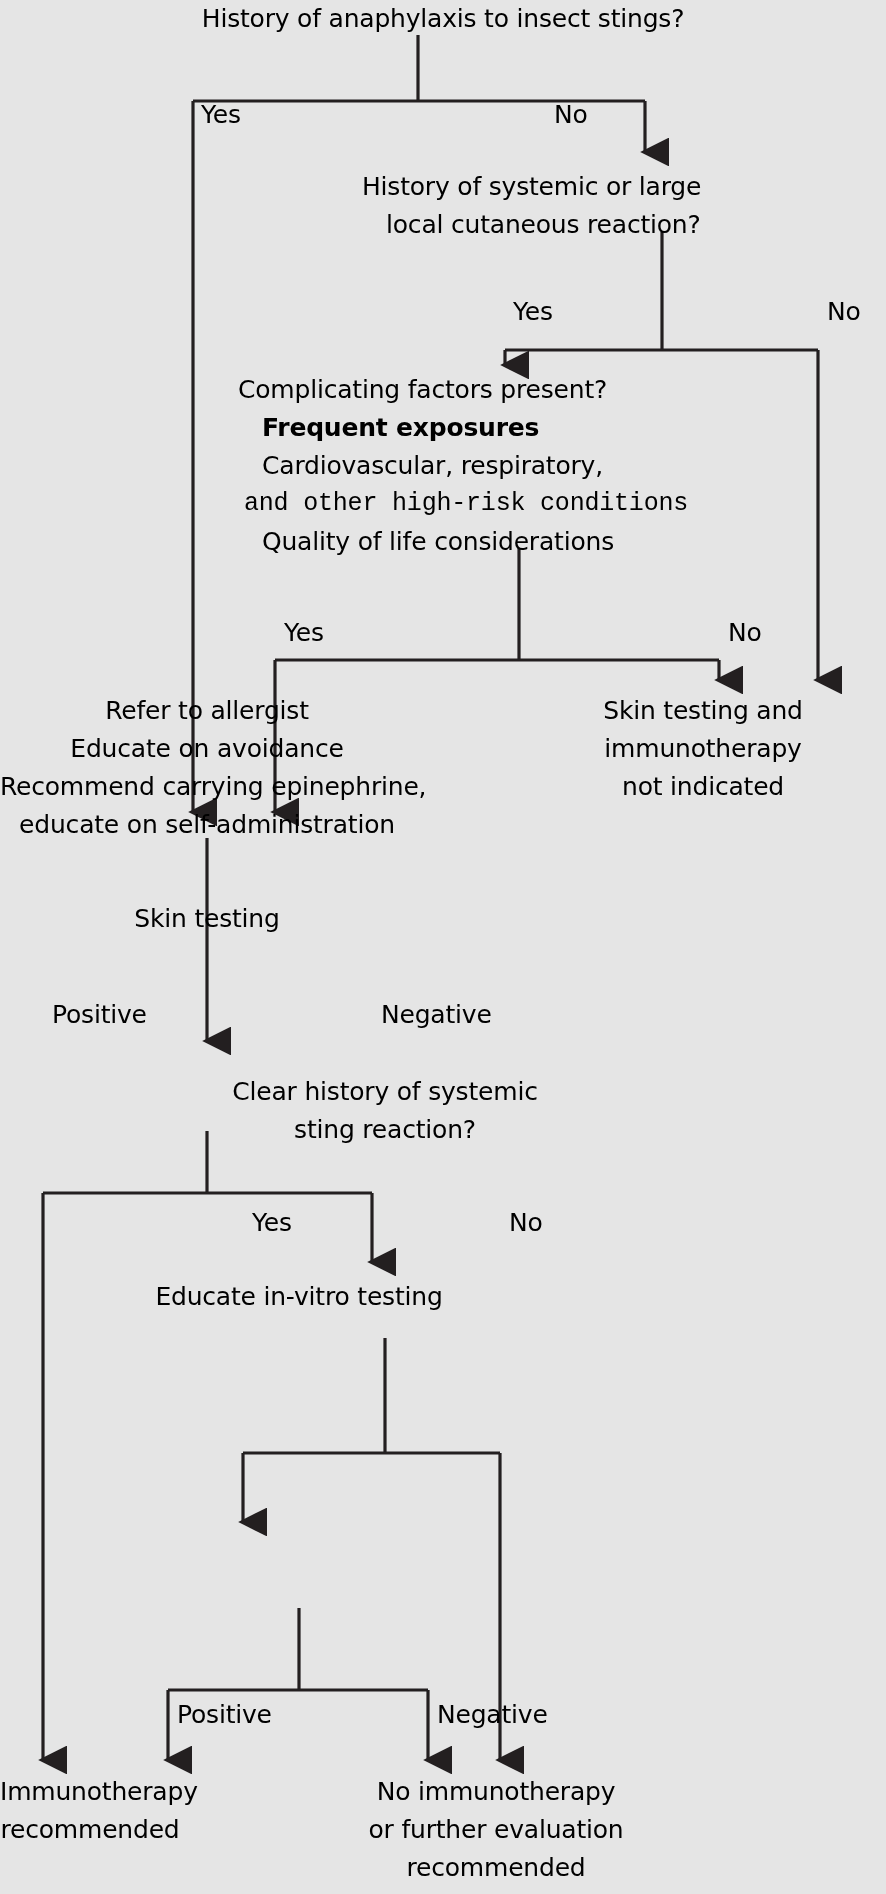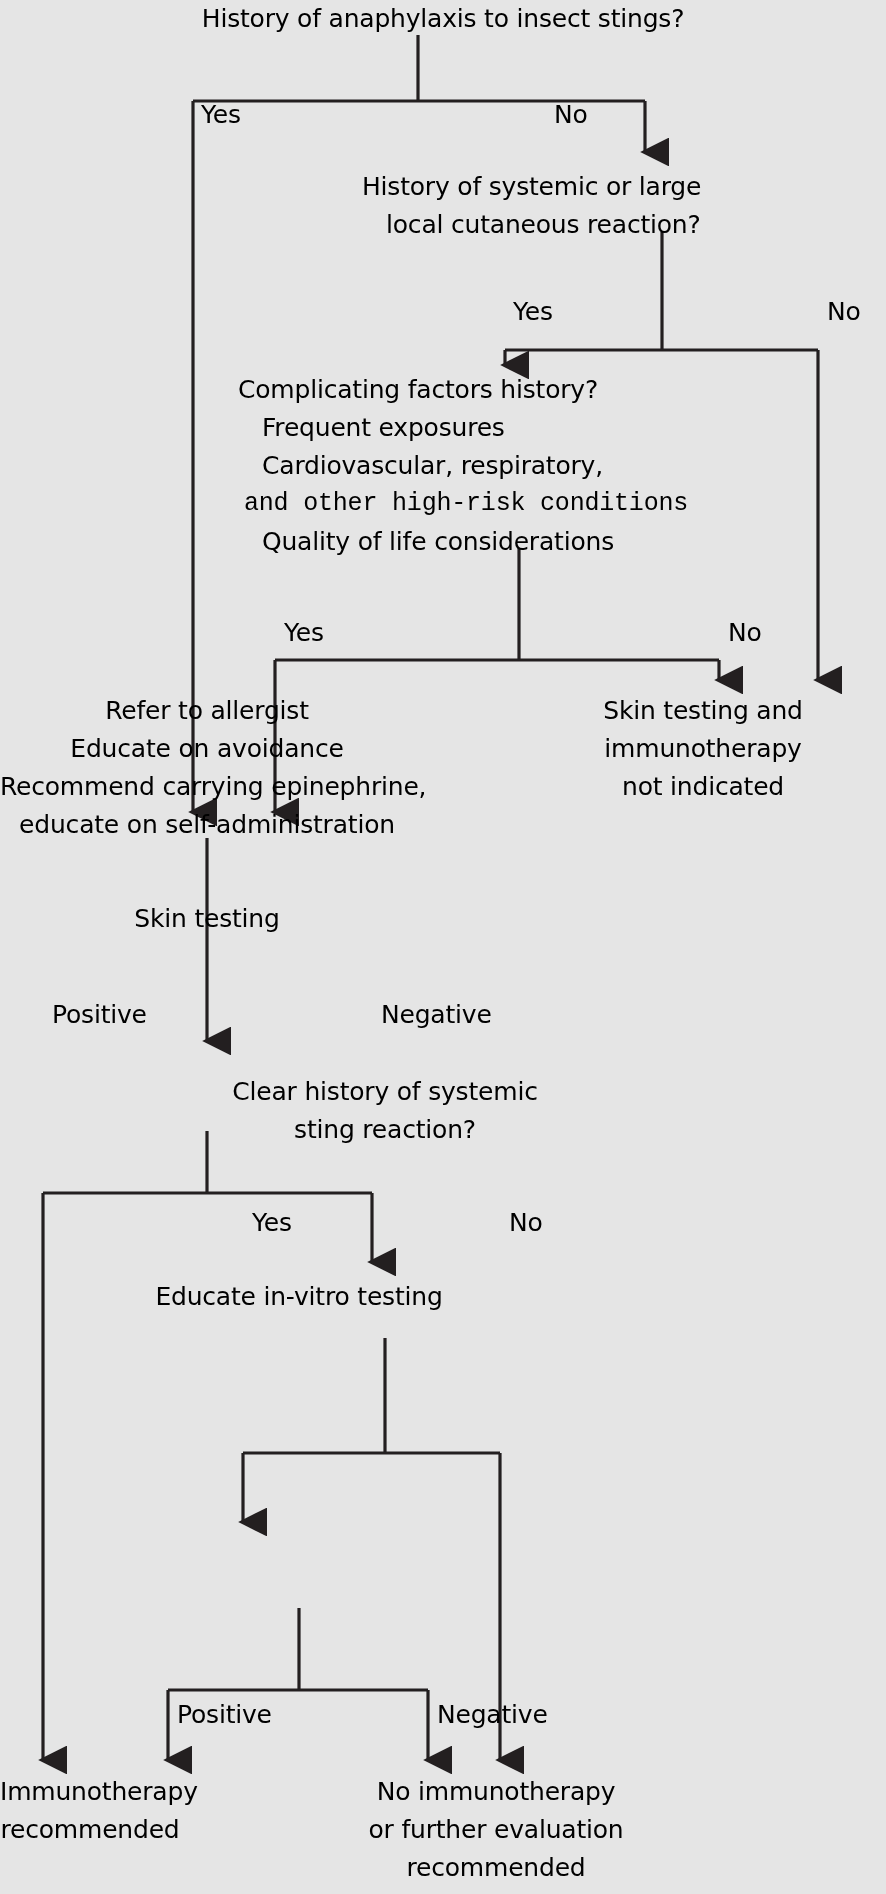--- a/index.html
+++ b/index.html
@@ -146,22 +146,22 @@
   <div class="node-text" style="left:0; top:0; width:886px;">
     <div>History of anaphylaxis to insect stings?</div>
   </div>
 
   <div class="node-text" style="left:362px; top:168px; width:600px; text-align:left;">
     <div style="width:600px;text-align:left;">History of systemic or large</div>
     <div style="width:600px;text-align:left;padding-left:24px;">local cutaneous reaction?</div>
   </div>
 
   <div class="node-text left-align" style="left:238px; top:371px; width:640px;">
-    <div>Complicating factors history?</div>
-    <div style="padding-left:24px;">Frequent exposures</div>
+    <div>Complicating factors present?</div>
+    <div style="padding-left:24px;font-weight:bold;">Frequent exposures</div>
     <div style="padding-left:24px;">Cardiovascular, respiratory,</div>
     <div style="padding-left:6px;font-family:Liberation Mono, monospace;">and other high-risk conditions</div>
     <div style="padding-left:24px;">Quality of life considerations</div>
   </div>
 
   <div class="node-text" style="left:0; top:692px; width:414px;">
     <div>Refer to allergist</div>
     <div>Educate on avoidance</div>
     <div>Recommend carrying epinephrine,</div>
     <div>educate on self-administration</div>

